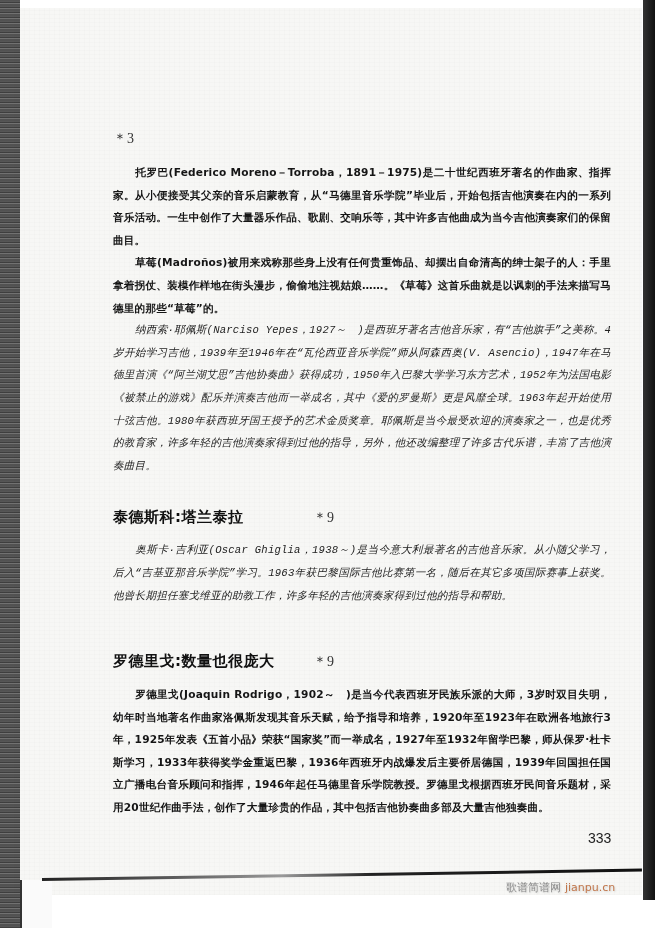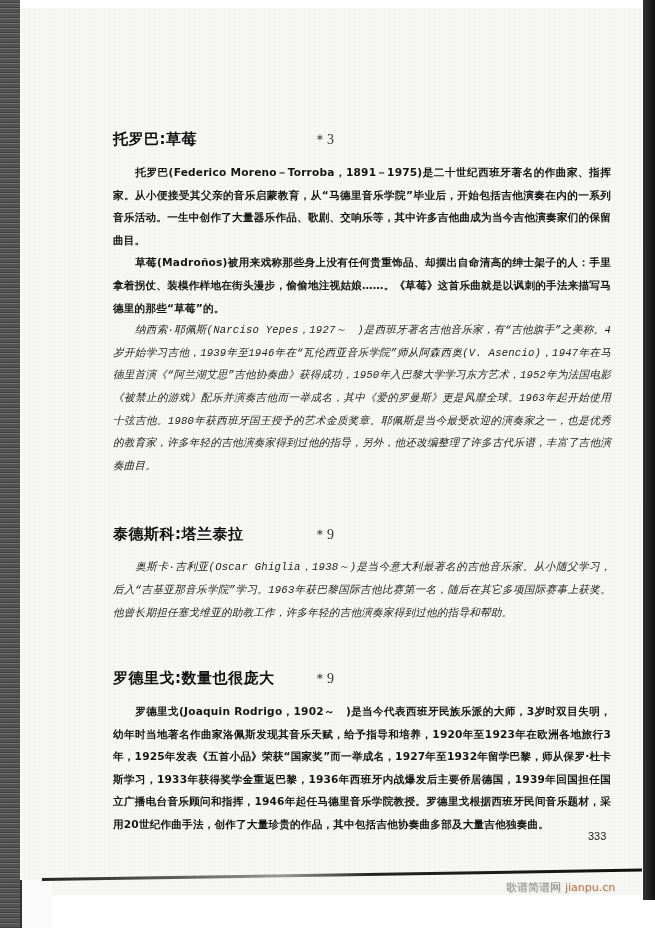--- a/index.html
+++ b/index.html
@@ -122,28 +122,28 @@
     align-items: center;
     vertical-align: middle;
     font-size: 9px;
     line-height: 9px;
     margin: 0 2px;
     font-weight: normal;
     font-family: "Liberation Serif", serif;
   }
   .frac .num { border-bottom: 1px solid #222; padding: 0 1px; }
   .sec1 { margin-top: 0; }
-  .sec2 { margin-top: 48px; }
+  .sec2 { margin-top: 31px; }
   .sec3 { margin-top: 45px; }
   .page-number {
     position: absolute;
     left: 588px;
     top: 830px;
     font-family: "Liberation Sans", "DejaVu Sans", sans-serif;
-    font-size: 11px;
+    font-size: 14px;
     color: #222;
   }
   .watermark {
     position: absolute;
     left: 506px;
     top: 880px;
     font-size: 11px;
     color: #8a8a8a;
     font-family: "DejaVu Serif", serif;
     text-shadow: 1px 1px 2px rgba(0,0,0,0.15);
@@ -161,21 +161,20 @@
 <div class="page"></div>
 <div class="binding-left"></div>
 <div class="binding-right"></div>
 <div class="bottom-fold"></div>
 <div class="bottom-edge"></div>
 
 <div class="content">
 
   <div class="section sec1">
     <div class="section-heading">
-      <span class="heading-title">托罗巴:草莓</span>
       <span class="heading-mark">＊3</span>
     </div>
     <p class="para bold"><span class="indent"></span><span>托罗巴(Federico Moreno－Torroba，1891－1975)是二十世纪西班牙著名的作曲家、指挥家。从小便接受其父亲的音乐启蒙教育，从“马德里音乐学院”毕业后，开始包括吉他演奏在内的一系列音乐活动。一生中创作了大量器乐作品、歌剧、交响乐等，其中许多吉他曲成为当今吉他演奏家们的保留曲目。</span></p>
     <p class="para bold"><span class="indent"></span><span>草莓(Madroños)被用来戏称那些身上没有任何贵重饰品、却摆出自命清高的绅士架子的人：手里拿着拐仗、装模作样地在街头漫步，偷偷地注视姑娘……。《草莓》这首乐曲就是以讽刺的手法来描写马德里的那些“草莓”的。</span></p>
     <p class="para kai"><span class="indent"></span><span>纳西索·耶佩斯(Narciso Yepes，1927～　)是西班牙著名吉他音乐家，有“吉他旗手”之美称。4岁开始学习吉他，1939年至1946年在“瓦伦西亚音乐学院”师从阿森西奥(V. Asencio)，1947年在马德里首演《“阿兰湖艾思”吉他协奏曲》获得成功，1950年入巴黎大学学习东方艺术，1952年为法国电影《被禁止的游戏》配乐并演奏吉他而一举成名，其中《爱的罗曼斯》更是风靡全球。1963年起开始使用十弦吉他。1980年获西班牙国王授予的艺术金质奖章。耶佩斯是当今最受欢迎的演奏家之一，也是优秀的教育家，许多年轻的吉他演奏家得到过他的指导，另外，他还改编整理了许多古代乐谱，丰富了吉他演奏曲目。</span></p>
   </div>
 
   <div class="section sec2">
     <div class="section-heading">
       <span class="heading-title">泰德斯科:塔兰泰拉</span>

